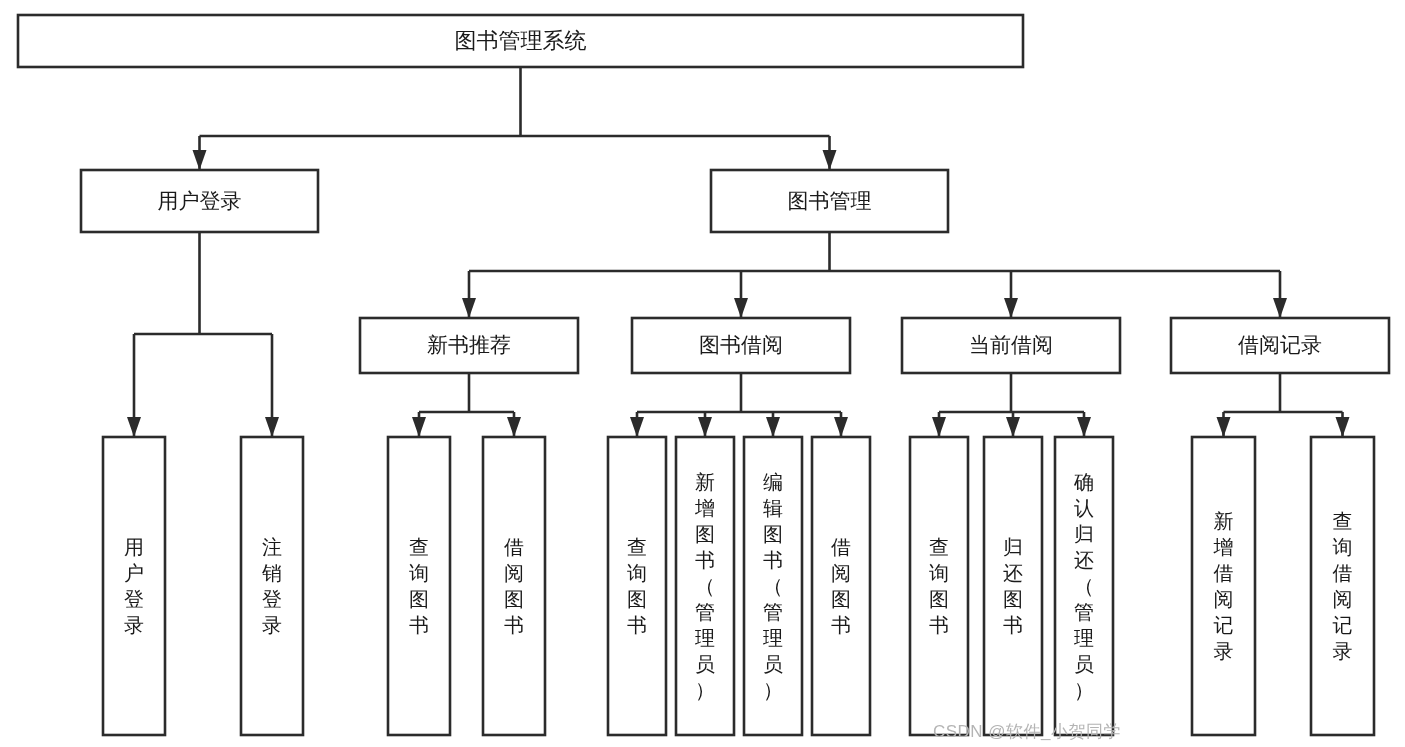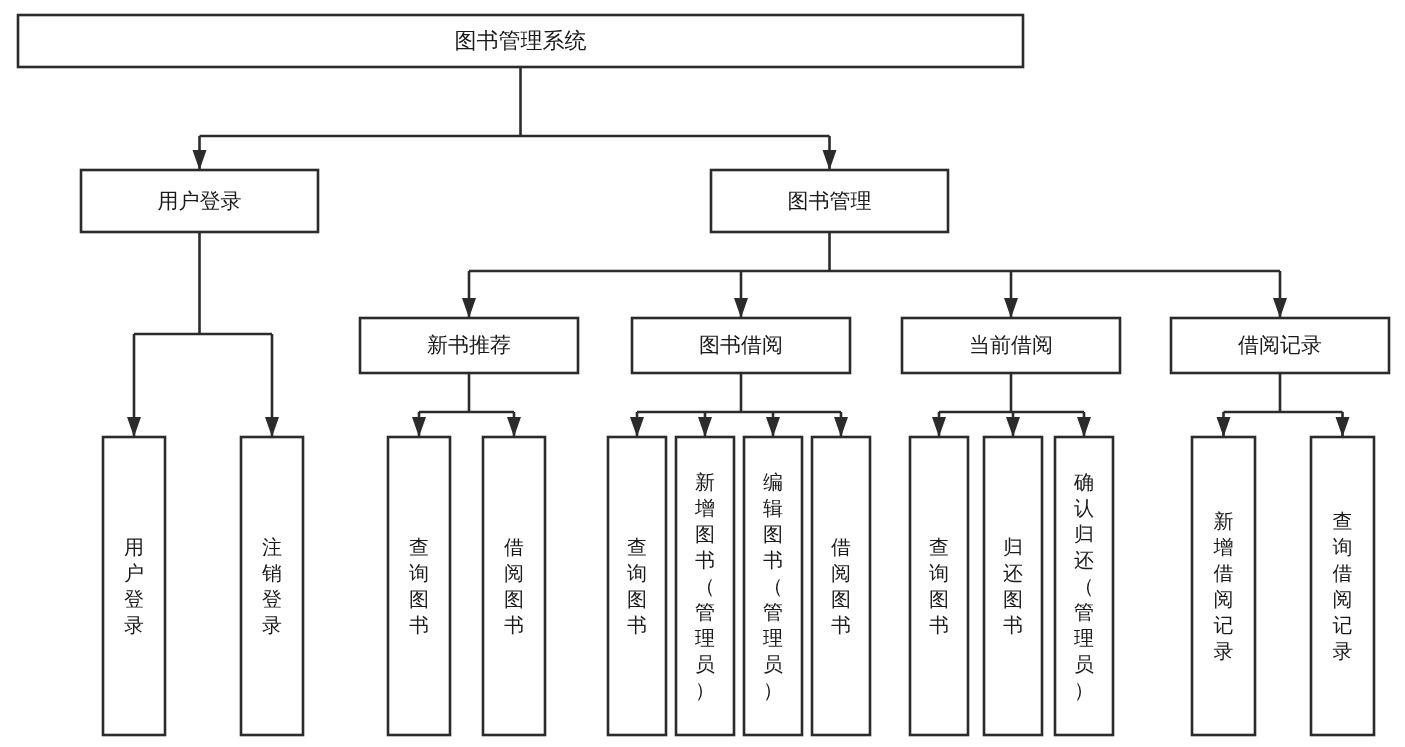--- a/index.html
+++ b/index.html
@@ -221,14 +221,15 @@
           <rect x="1192" y="437" width="63" height="298" class="node-box"></rect>
           <text x="1223.5" class="leaf-label"><tspan x="1223.5" y="528.28">新</tspan><tspan x="1223.5" y="554.28">增</tspan><tspan x="1223.5" y="580.28">借</tspan><tspan x="1223.5" y="606.28">阅</tspan><tspan x="1223.5" y="632.28">记</tspan><tspan x="1223.5" y="658.28">录</tspan></text>
         </g>
         <g>
           <rect x="1311" y="437" width="63" height="298" class="node-box"></rect>
           <text x="1342.5" class="leaf-label"><tspan x="1342.5" y="528.28">查</tspan><tspan x="1342.5" y="554.28">询</tspan><tspan x="1342.5" y="580.28">借</tspan><tspan x="1342.5" y="606.28">阅</tspan><tspan x="1342.5" y="632.28">记</tspan><tspan x="1342.5" y="658.28">录</tspan></text>
         </g>
       </g>
   </svg>
 
+  <div class="watermark">CSDN @软件_小贺同学</div>
 
 </div>
 
 </body></html>

